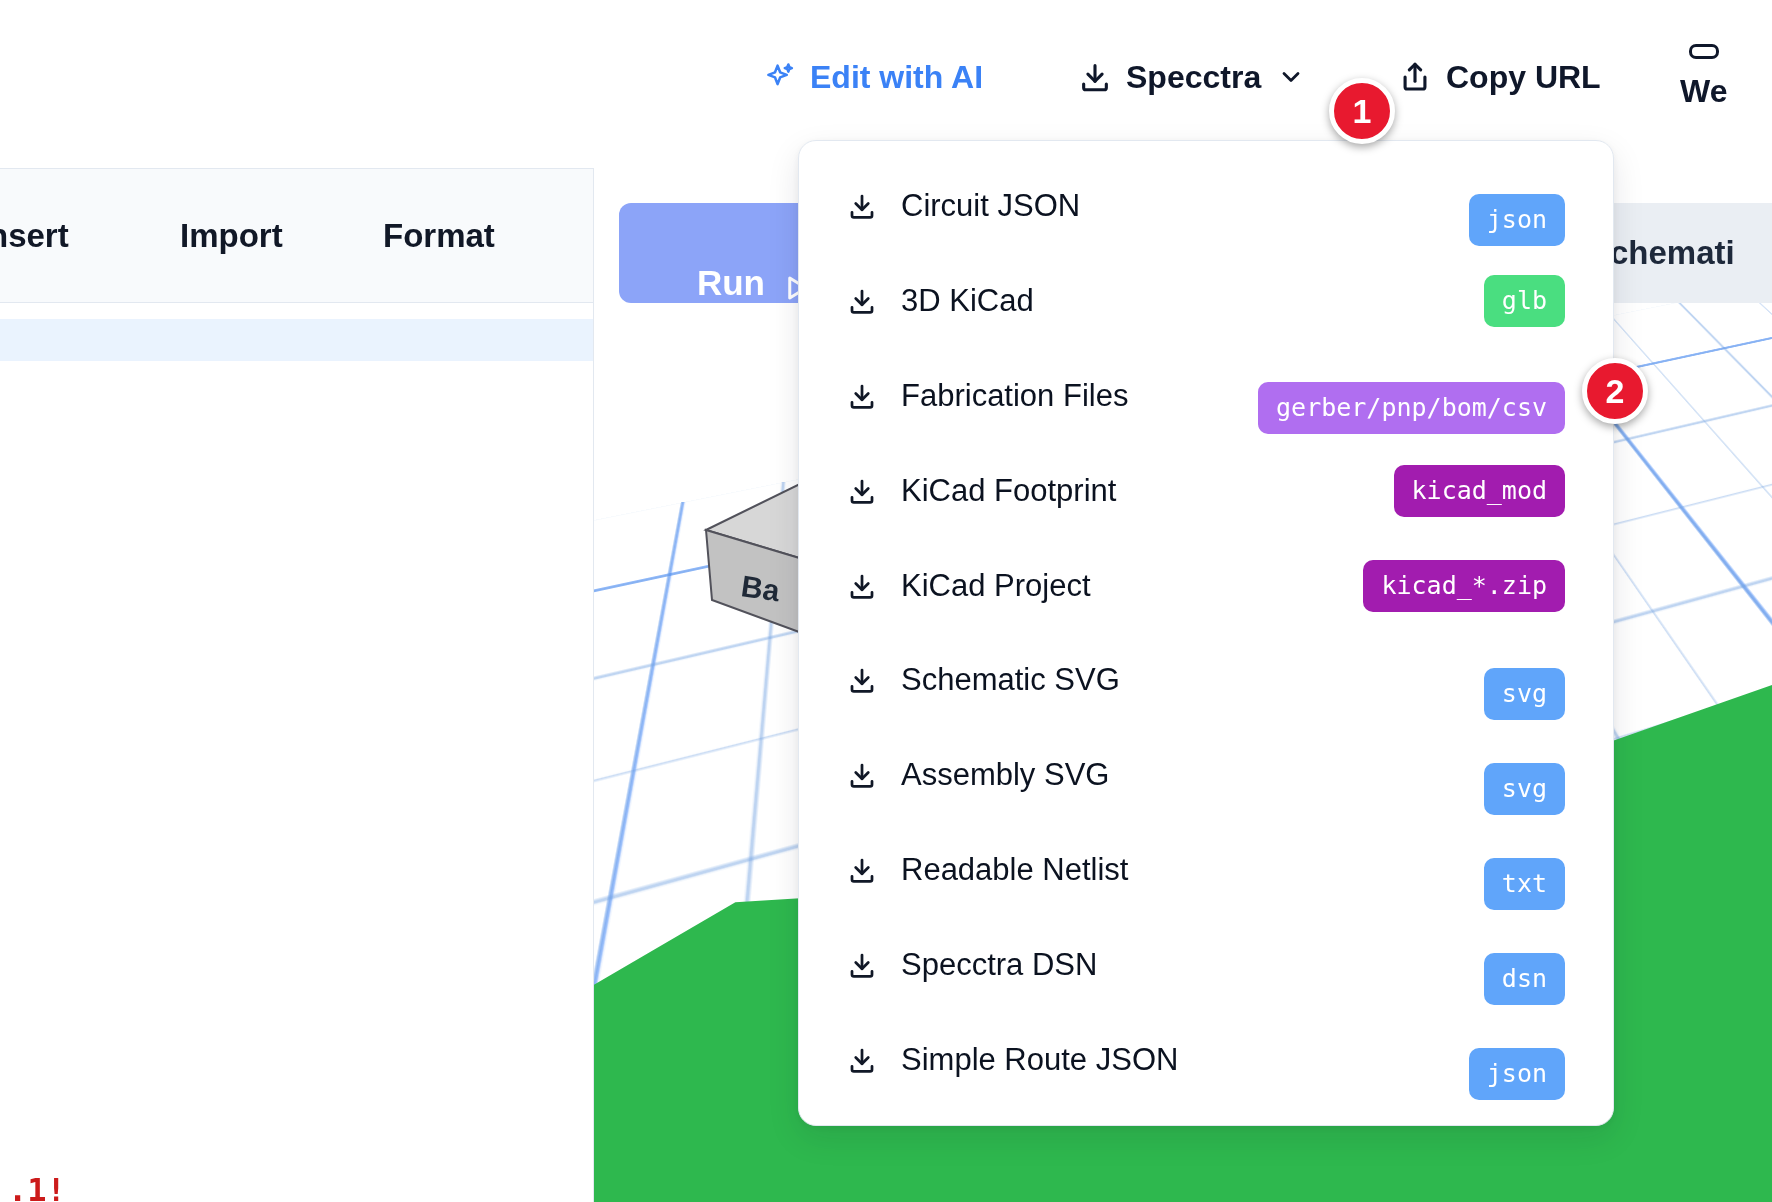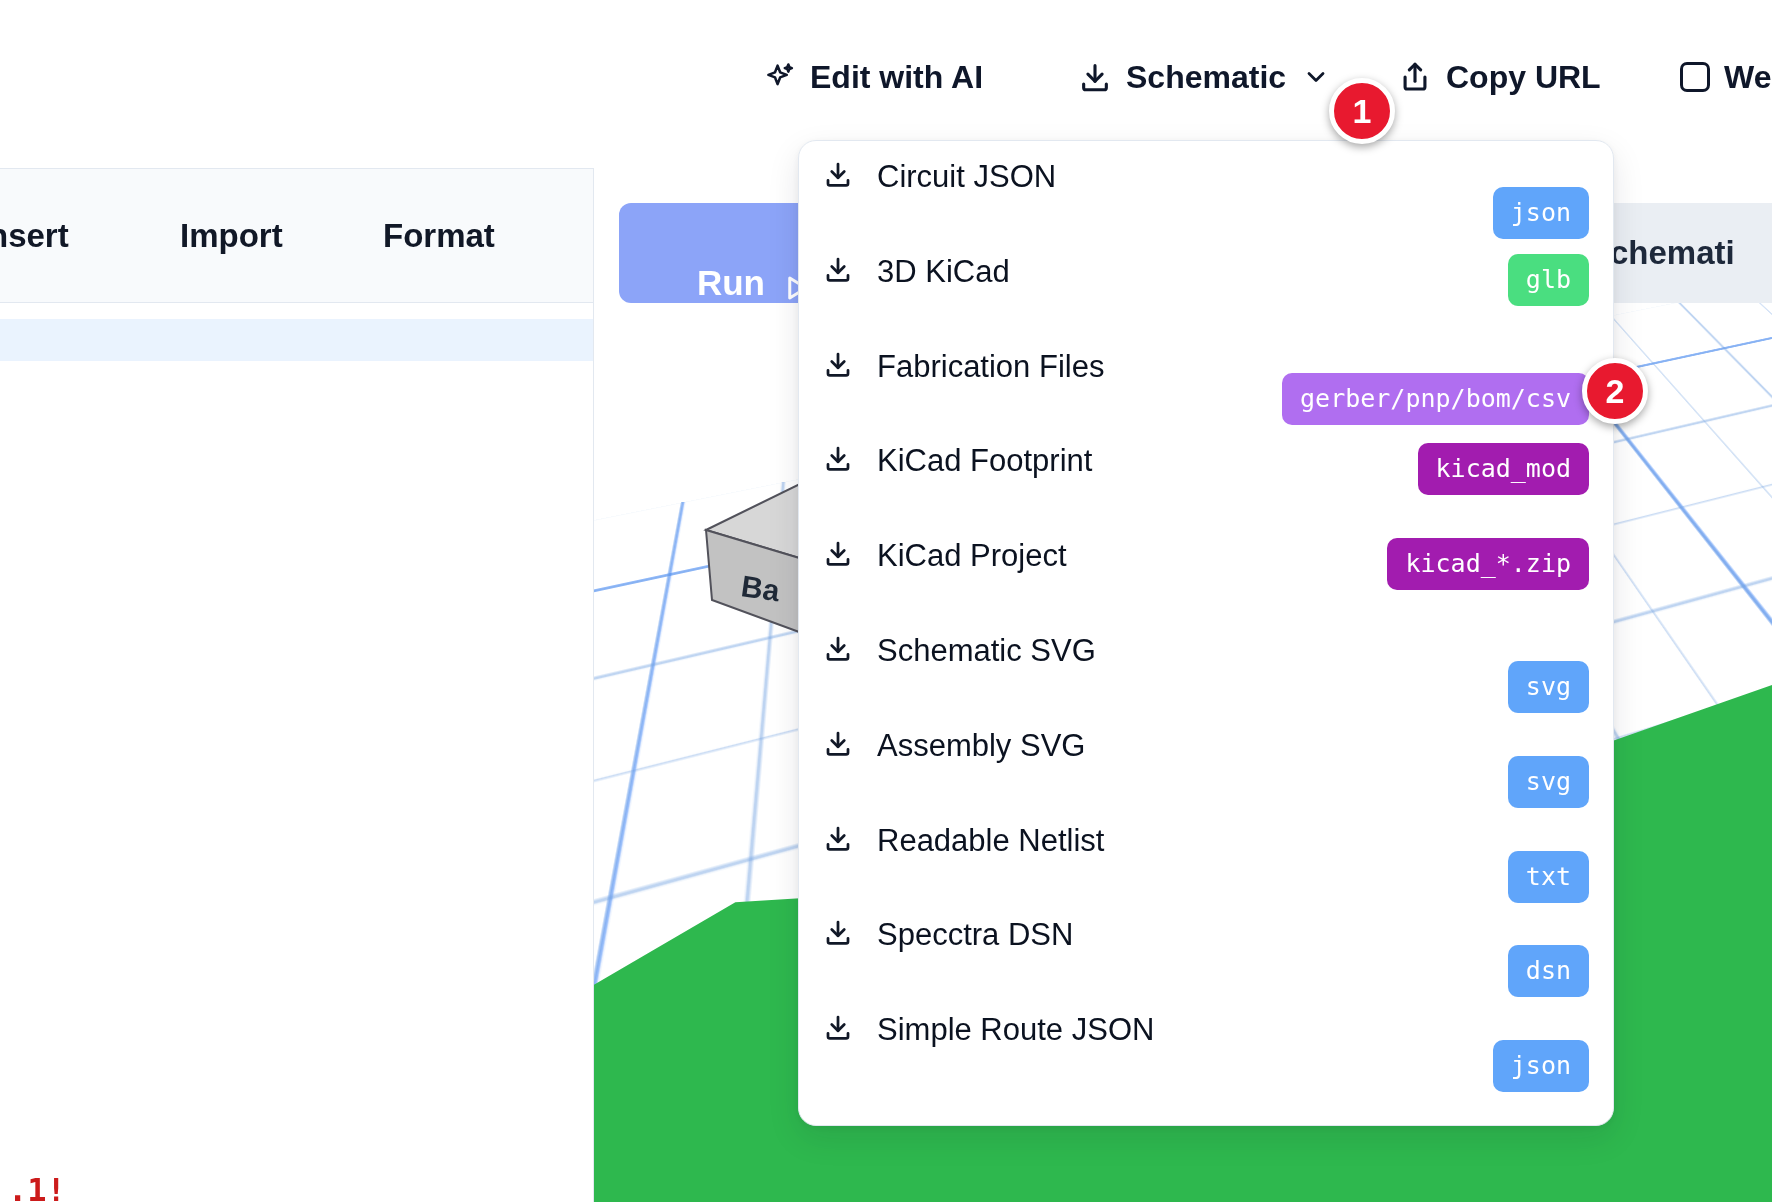--- a/index.html
+++ b/index.html
@@ -10,21 +10,21 @@
   }
   svg { display:block; }
 
   
   .toolbar-group {
     position:absolute; top:44px; height:66px;
     display:flex; align-items:center; gap:14px;
     font-size:32px; font-weight:600; color:#0f172a; z-index:40;
     white-space:nowrap; cursor:default;
   }
-  .toolbar-group.muted { color:#0f172a; }
+  .toolbar-group.muted { color:#3b82f6; }
   .tb-icon { width:34px; height:34px; color:inherit; }
   .tb-icon svg { width:100%; height:100%; }
   .chev { width:28px; height:28px; margin-left:2px; }
   .checkbox {
     width:30px; height:30px; border:3px solid #0f172a; border-radius:7px; background:#fff;
   }
 
   
   .left-panel {
     position:absolute; left:0; top:168px; bottom:0; width:594px;
@@ -81,21 +81,21 @@
   .play-icon { width:30px; height:30px; }
 
   
   .dropdown {
     position:absolute; left:798px; top:140px; width:816px; height:986px;
     background:#ffffff; border:1px solid #e2e8f0; border-radius:18px;
     box-shadow:0 12px 32px rgba(15,23,42,.10), 0 2px 8px rgba(15,23,42,.06);
     z-index:50; padding:18px 0; display:flex; flex-direction:column;
   }
   .menu-row {
-    height:95px; display:flex; align-items:flex-start; padding:0 24px; cursor:pointer;
+    height:95px; display:flex; align-items:center; padding:0 48px; cursor:pointer;
   }
   .dl-icon { width:30px; height:30px; color:#111827; margin-right:24px; flex:none; }
   .dl-icon svg { width:100%; height:100%; }
   .row-label { font-size:31px; font-weight:500; color:#0b1220; flex:1 1 auto; white-space:nowrap; }
   .badge {
     flex:none; height:52px; line-height:52px; padding:0 18px; border-radius:10px;
     font-family:"DejaVu Sans Mono", monospace; font-size:25px; color:#ffffff; white-space:nowrap;
   }
   .badge[data-color="blue"]   { background:#60a5fa;margin-top:28px; }
   .badge[data-color="green"]  { background:#4ade80; }
@@ -127,40 +127,40 @@
 </div>
 
 <div class="toolbar-group" style="left:1078px;">
   <span class="tb-icon">
     <svg viewBox="0 0 24 24" fill="none" stroke="currentColor" stroke-width="2.2" stroke-linecap="round" stroke-linejoin="round">
       <path d="M12 4v11"></path>
         <path d="M7 10l5 5 5-5"></path>
         <path d="M4 17v2.5a1.5 1.5 0 0 0 1.5 1.5h13a1.5 1.5 0 0 0 1.5-1.5V17"></path>
     </svg>
   </span>
-  <span>Schematic</span>
+  <span>Specctra</span>
   <span class="tb-icon chev">
     <svg viewBox="0 0 24 24" fill="none" stroke="currentColor" stroke-width="2.4" stroke-linecap="round" stroke-linejoin="round">
       <path d="M6 9l6 6 6-6"></path>
     </svg>
   </span>
 </div>
 
 <div class="toolbar-group" style="left:1398px;">
   <span class="tb-icon">
     <svg viewBox="0 0 24 24" fill="none" stroke="currentColor" stroke-width="2.2" stroke-linecap="round" stroke-linejoin="round">
       <path d="M12 3v12"></path>
         <path d="M8 7l4-4 4 4"></path>
         <path d="M5 12v7a1.5 1.5 0 0 0 1.5 1.5h11A1.5 1.5 0 0 0 19 19v-7"></path>
     </svg>
   </span>
   <span>Copy URL</span>
 </div>
 
-<div class="toolbar-group" style="left:1680px;">
+<div class="toolbar-group" style="left:1680px;flex-direction:column;">
   <span class="checkbox"></span>
   <span>We</span>
 </div>
 
 <div class="left-panel">
   <div class="menubar">
     <span class="mi-insert">nsert</span>
     <span class="mi-import">Import</span>
     <span class="mi-format">Format</span>
   </div>

